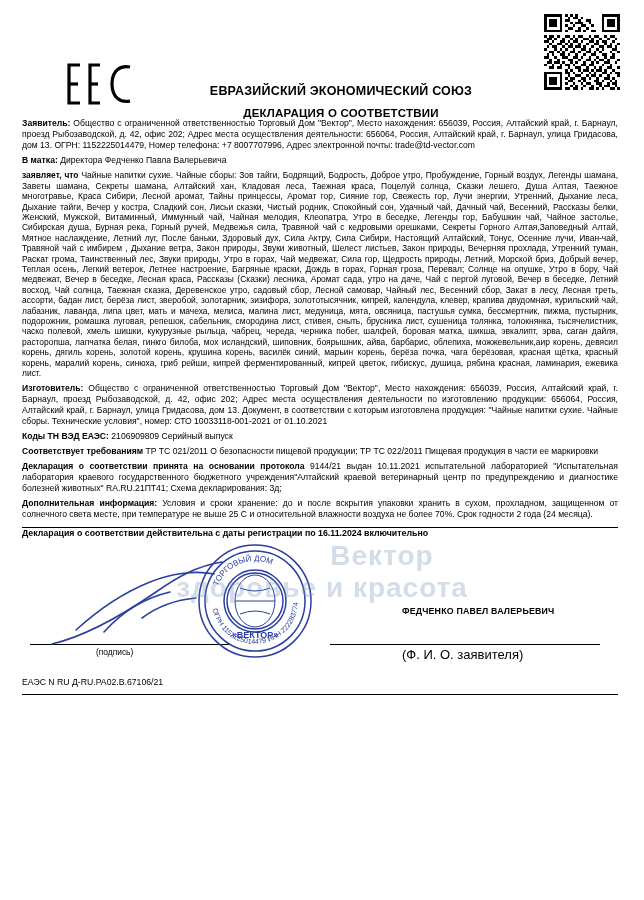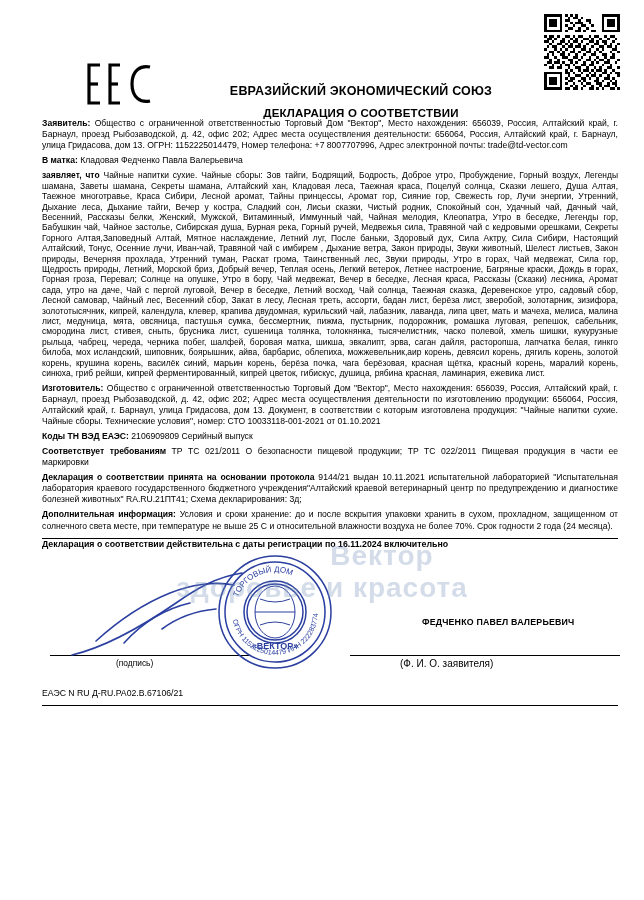--- a/index.html
+++ b/index.html
@@ -11,21 +11,20 @@
     font-family: "Liberation Sans", sans-serif;
     color: #000000;
   }
   .page {
     position: relative;
     width: 640px;
     height: 900px;
     overflow: hidden;
     background: #fff;
     box-sizing: border-box;
-    padding-left: 20px;
   }
 
   
   .header {
     position: relative;
     height: 118px;
   }
   .eac-mark {
     position: absolute;
     left: 66px;
@@ -131,21 +130,21 @@
   .rule {
     position: absolute;
     border-bottom: 1px solid #000;
   }
   .rule-left { left: 30px; top: 96px; width: 200px; }
   .rule-right { left: 330px; top: 96px; width: 270px; }
   .cap-left {
     position: absolute; left: 96px; top: 99px; font-size: 8.4px;
   }
   .cap-right {
-    position: absolute; left: 380px; top: 99px; font-size: 10px;
+    position: absolute; left: 402px; top: 99px; font-size: 13px;
   }
 
   .footer-rows {
     position: relative;
     margin-top: 6px;
     padding: 0 22px;
     font-size: 8.7px;
   }
   .frow {
     display: flex;
@@ -426,21 +425,21 @@
 
   <div class="content">
 
     <div class="block">
       <span class="b">Заявитель:</span>
       <span>Общество с ограниченной ответственностью Торговый Дом "Вектор", Место нахождения: 656039, Россия, Алтайский край, г. Барнаул, проезд Рыбозаводской, д. 42, офис 202; Адрес места осуществления деятельности: 656064, Россия, Алтайский край, г. Барнаул, улица Гридасова, дом 13. ОГРН: 1152225014479, Номер телефона: +7 8007707996, Адрес электронной почты: trade@td-vector.com</span>
     </div>
 
     <div class="block">
       <span class="b">В матка:</span>
-      <span>Кладовая Федченко Павла Валерьевича</span>
+      <span>Директора Федченко Павла Валерьевича</span>
     </div>
 
     <div class="block tight spread">
       <span class="b">заявляет, что</span>
       <span>Чайные напитки сухие. Чайные сборы: Зов тайги, Бодрящий, Бодрость, Доброе утро, Пробуждение, Горный воздух, Легенды шамана, Заветы шамана, Секреты шамана, Алтайский хан, Кладовая леса, Таежная краса, Поцелуй солнца, Сказки лешего, Душа Алтая, Таежное многотравье, Краса Сибири, Лесной аромат, Тайны принцессы, Аромат гор, Сияние гор, Свежесть гор, Лучи энергии, Утренний, Дыхание леса, Дыхание тайги, Вечер у костра, Сладкий сон, Лисьи сказки, Чистый родник, Спокойный сон, Удачный чай, Дачный чай, Весенний, Рассказы белки, Женский, Мужской, Витаминный, Иммунный чай, Чайная мелодия, Клеопатра, Утро в беседке, Легенды гор, Бабушкин чай, Чайное застолье, Сибирская душа, Бурная река, Горный ручей, Медвежья сила, Травяной чай с кедровыми орешками, Секреты Горного Алтая,Заповедный Алтай, Мятное наслаждение, Летний луг, После баньки, Здоровый дух, Сила Актру, Сила Сибири, Настоящий Алтайский, Тонус, Осенние лучи, Иван-чай, Травяной чай с имбирем , Дыхание ветра, Закон природы, Звуки животный, Шелест листьев, Закон природы, Вечерняя прохлада, Утренний туман, Раскат грома, Таинственный лес, Звуки природы, Утро в горах, Чай медвежат, Сила гор, Щедрость природы, Летний, Морской бриз, Добрый вечер, Теплая осень, Легкий ветерок, Летнее настроение, Багряные краски, Дождь в горах, Горная гроза, Перевал; Солнце на опушке, Утро в бору, Чай медвежат, Вечер в беседке, Лесная краса, Рассказы (Сказки) лесника, Аромат сада, утро на даче, Чай с пергой луговой, Вечер в беседке, Летний восход, Чай солнца, Таежная сказка, Деревенское утро, садовый сбор, Лесной самовар, Чайный лес, Весенний сбор, Закат в лесу, Лесная треть, ассорти, бадан лист, берёза лист, зверобой, золотарник, зизифора, золототысячник, кипрей, календула, клевер, крапива двудомная, курильский чай, лабазник, лаванда, липа цвет, мать и мачеха, мелиса, малина лист, медуница, мята, овсяница, пастушья сумка, бессмертник, пижма, пустырник, подорожник, ромашка луговая, репешок, сабельник, смородина лист, стивея, сныть, брусника лист, сушеница толянка, толокнянка, тысячелистник, часко полевой, хмель шишки, кукурузные рыльца, чабрец, череда, черника побег, шалфей, боровая матка, шикша, эвкалипт, эрва, саган дайля, расторопша, лапчатка белая, гинкго билоба, мох исландский, шиповник, боярышник, айва, барбарис, облепиха, можжевельник,аир корень, девясил корень, дягиль корень, золотой корень, крушина корень, василёк синий, марьин корень, берёза почка, чага берёзовая, красная щётка, красный корень, маралий корень, синюха, гриб рейши, кипрей ферментированный, кипрей цветок, гибискус, душица, рябина красная, ламинария, ежевика лист.</span>
     </div>
 
     <div class="block">
       <span class="b">Изготовитель:</span>
       <span>Общество с ограниченной ответственностью Торговый Дом "Вектор", Место нахождения: 656039, Россия, Алтайский край, г. Барнаул, проезд Рыбозаводской, д. 42, офис 202; Адрес места осуществления деятельности по изготовлению продукции: 656064, Россия, Алтайский край, г. Барнаул, улица Гридасова, дом 13. Документ, в соответствии с которым изготовлена продукция: "Чайные напитки сухие. Чайные сборы. Технические условия", номер: СТО 10033118-001-2021 от 01.10.2021</span>

